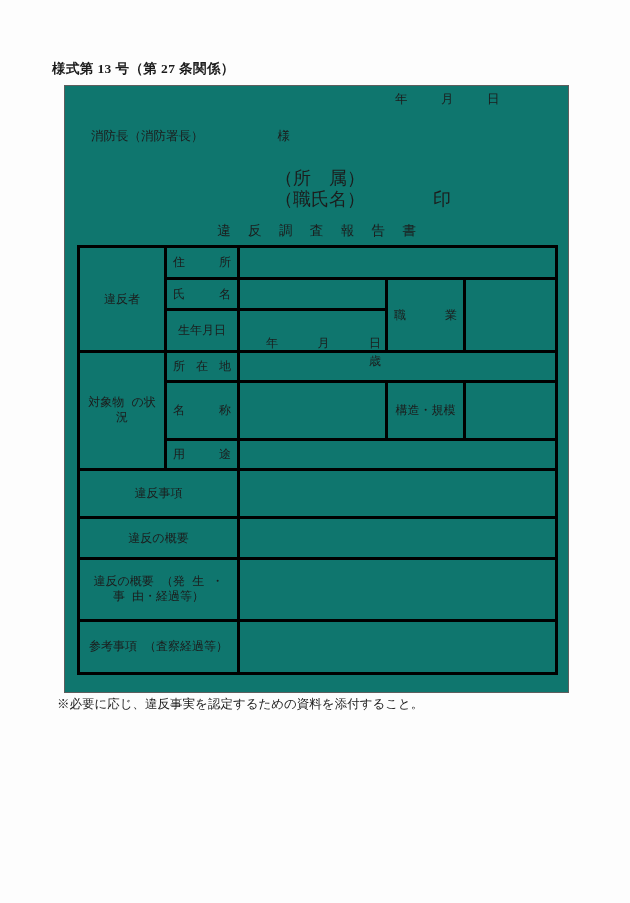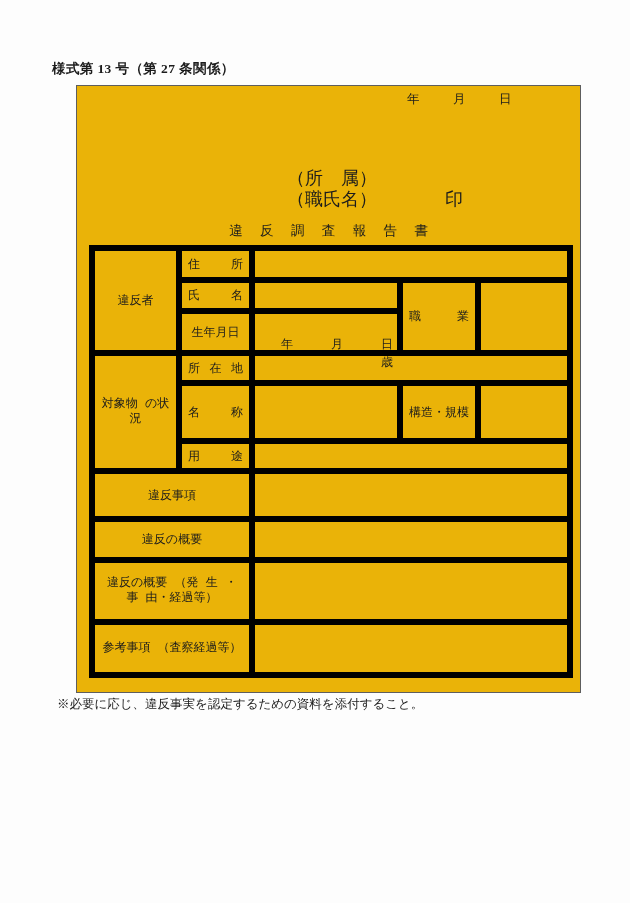--- a/index.html
+++ b/index.html
@@ -23,27 +23,27 @@
     top: 60px;
     font-size: 13.5px;
     font-weight: bold;
     letter-spacing: 0.4px;
     white-space: nowrap;
   }
 
   
   .outer-frame {
     position: absolute;
-    left: 76px;
+    left: 64px;
     top: 85px;
     width: 505px;
     height: 608px;
     border: 1px solid #5e5e5e;
     box-sizing: border-box;
-    background: #eab308;
+    background: #0f766e;
   }
 
   
   .date-line {
     position: absolute;
     left: 330px;
     top: 5px;
     font-size: 12.5px;
     white-space: nowrap;
   }
@@ -93,21 +93,21 @@
   
   table.main-table {
     position: absolute;
     left: 12px;
     top: 159px;
     width: 478px;
     border-collapse: collapse;
     table-layout: fixed;
   }
   table.main-table td {
-    border: 6px solid #000000;
+    border: 3px solid #000000;
     font-size: 12px;
     padding: 0 6px;
     vertical-align: middle;
     box-sizing: border-box;
   }
   td.lbl {
     text-align: center;
     line-height: 15px;
   }
   td.lbl-sp {
@@ -160,20 +160,23 @@
 <body>
 
 <div class="form-no">様式第 13 号（第 27 条関係）</div>
 
 <div class="outer-frame">
 
   <div class="date-line">
     <span class="date-y">年</span><span class="date-m">月</span><span>日</span>
   </div>
 
+  <div class="addressee">
+    <span>消防長（消防署長）</span><span class="sama">様</span>
+  </div>
 
   <div class="sender">
     <div class="sender-row">
       <span>（所　属）</span>
     </div>
     <div class="sender-row">
       <span>（職氏名）</span>
       <span class="seal">印</span>
     </div>
   </div>

